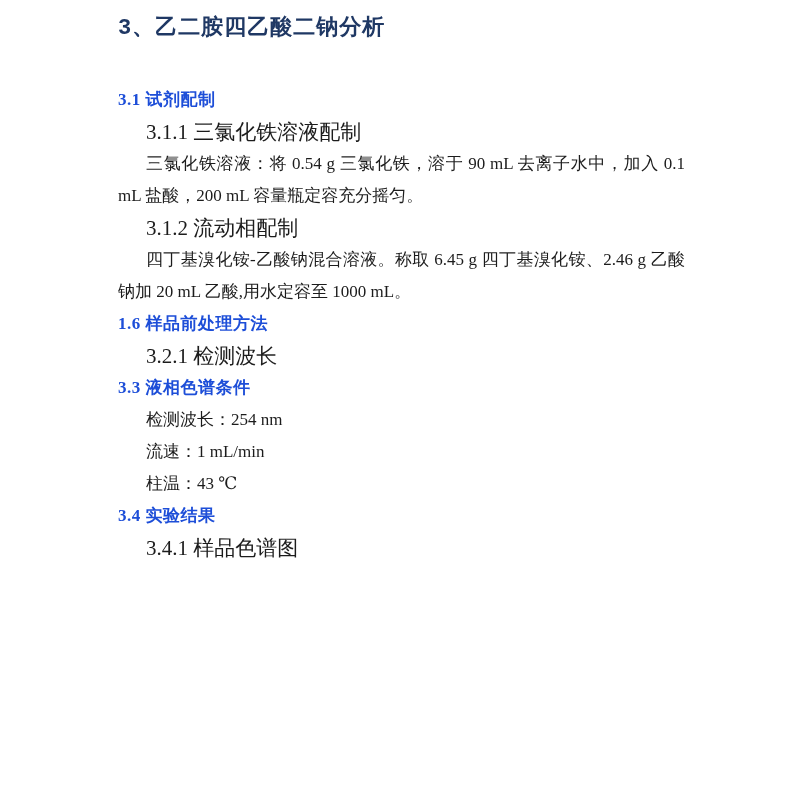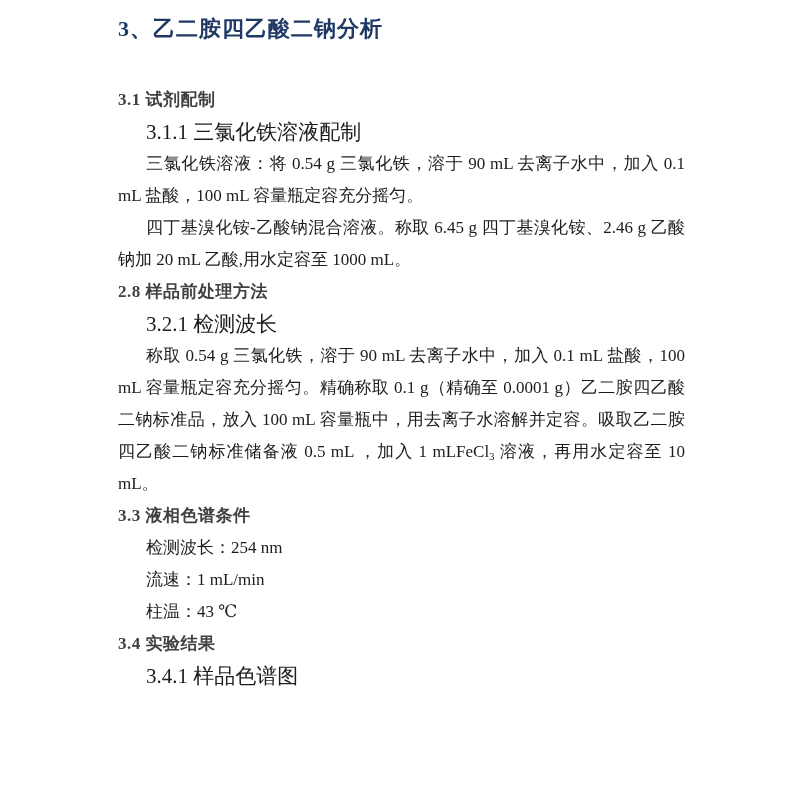--- a/index.html
+++ b/index.html
@@ -21,26 +21,27 @@
     padding: 14px 115px 0 118px;
     background: #ffffff;
   }
   .doc-title {
     font-size: 22px;
     line-height: 30px;
     font-weight: bold;
     color: #1F3864;
     margin: 0 0 40px 0;
     letter-spacing: 1px;
+    font-family: Liberation Mono, monospace;
   }
   .sec-heading {
     font-size: 17px;
     line-height: 32px;
     font-weight: bold;
-    color: #404040;
+    color: #1d4ed8;
     margin: 0;
     letter-spacing: 0.5px;
   }
   .sub-heading {
     font-size: 21px;
     line-height: 32px;
     margin: 0;
     padding-left: 28px;
   }
   .para {
@@ -64,26 +65,26 @@
 </style>
 </head>
 <body>
 
 <div class="page">
 
   <h1 class="doc-title">3、乙二胺四乙酸二钠分析</h1>
 
   <h2 class="sec-heading">3.1  试剂配制</h2>
   <div class="sub-heading">3.1.1  三氯化铁溶液配制</div>
-  <p class="para">三氯化铁溶液：将 0.54 g 三氯化铁，溶于 90 mL 去离子水中，加入 0.1 mL 盐酸，100 mL 容量瓶定容充分摇匀。</p>
+  <p class="para">三氯化铁溶液：将 0.54 g 三氯化铁，溶于 90 mL 去离子水中，加入 0.1 mL 盐酸，200 mL 容量瓶定容充分摇匀。</p>
+  <div class="sub-heading">3.1.2  流动相配制</div>
   <p class="para">四丁基溴化铵-乙酸钠混合溶液。称取 6.45 g 四丁基溴化铵、2.46 g 乙酸钠加 20 mL 乙酸,用水定容至 1000 mL。</p>
 
-  <h2 class="sec-heading">2.8  样品前处理方法</h2>
+  <h2 class="sec-heading">1.6  样品前处理方法</h2>
   <div class="sub-heading">3.2.1  检测波长</div>
-  <p class="para"><span>称取 0.54 g 三氯化铁，溶于 90 mL 去离子水中，加入 0.1 mL 盐酸，100 mL 容量瓶定容充分摇匀。精确称取 0.1 g（精确至 0.0001 g）乙二胺四乙酸二钠标准品，放入 100 mL 容量瓶中，用去离子水溶解并定容。吸取乙二胺四乙酸二钠标准储备液 0.5 mL ，加入 1 mLFeCl</span><sub class="subscript">3</sub><span> 溶液，再用水定容至 10 mL。</span></p>
 
   <h2 class="sec-heading">3.3  液相色谱条件</h2>
   <div class="cond-line">检测波长：254 nm</div>
   <div class="cond-line">流速：1 mL/min</div>
   <div class="cond-line">柱温：43 ℃</div>
 
   <h2 class="sec-heading">3.4 实验结果</h2>
   <div class="sub-heading">3.4.1 样品色谱图</div>
 
 </div>

